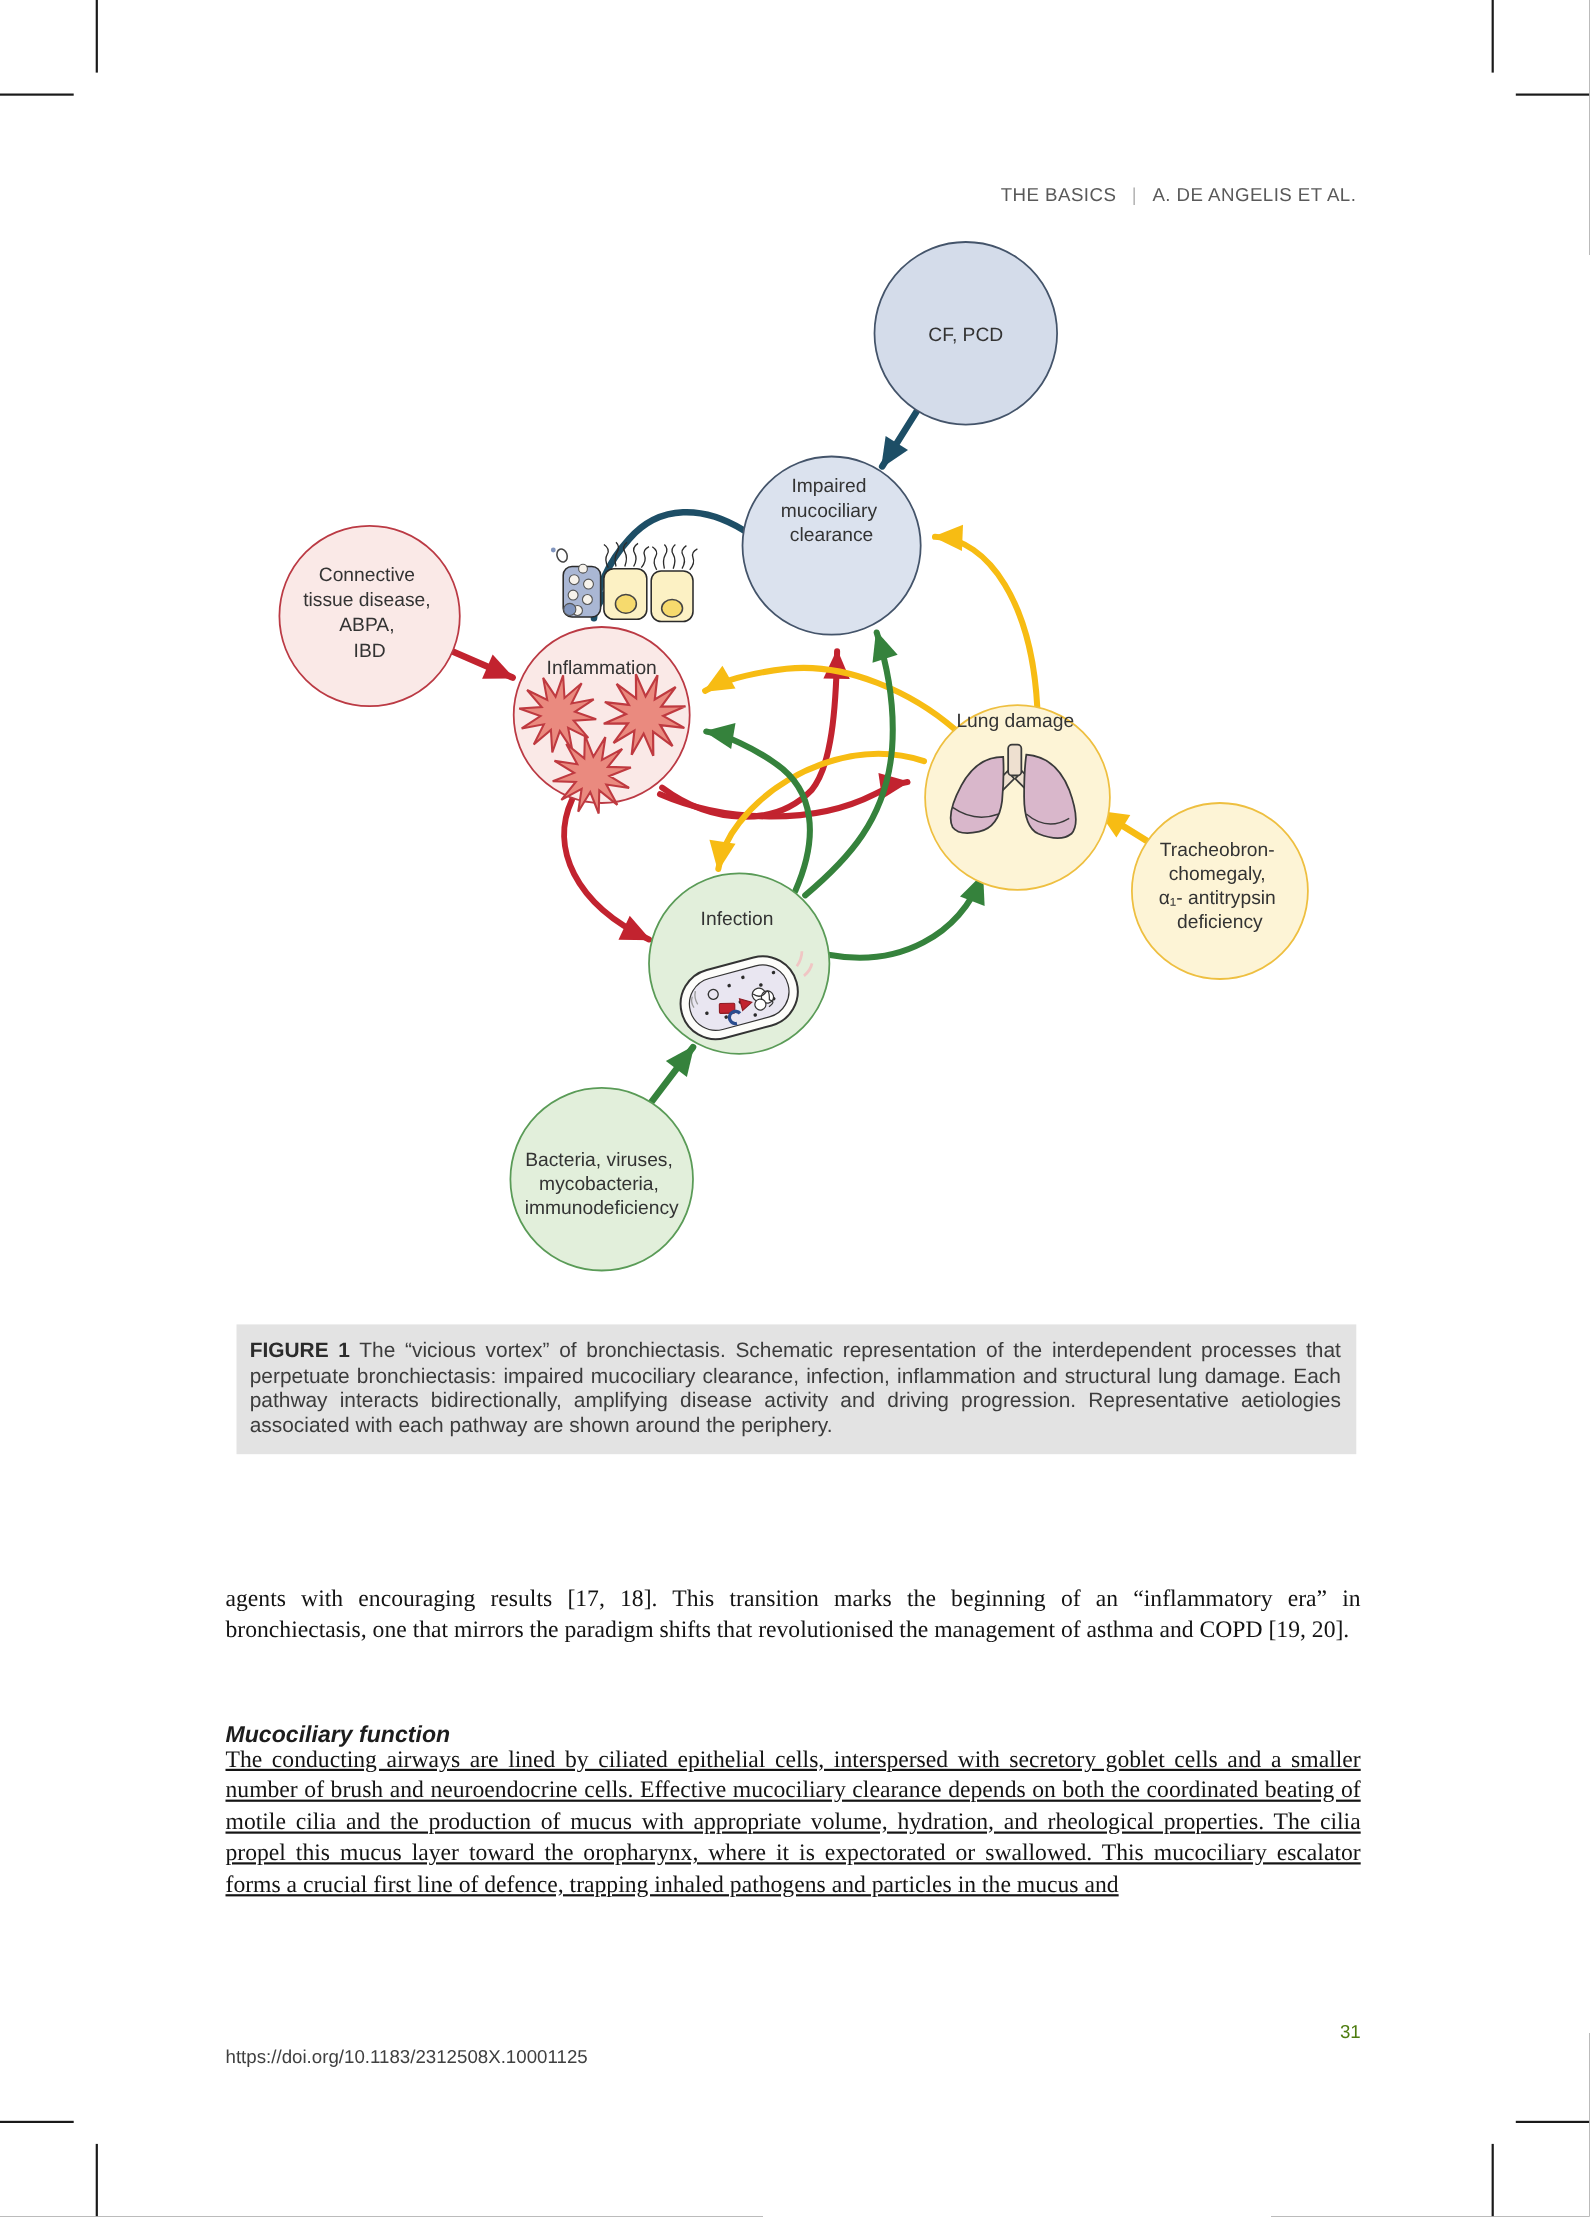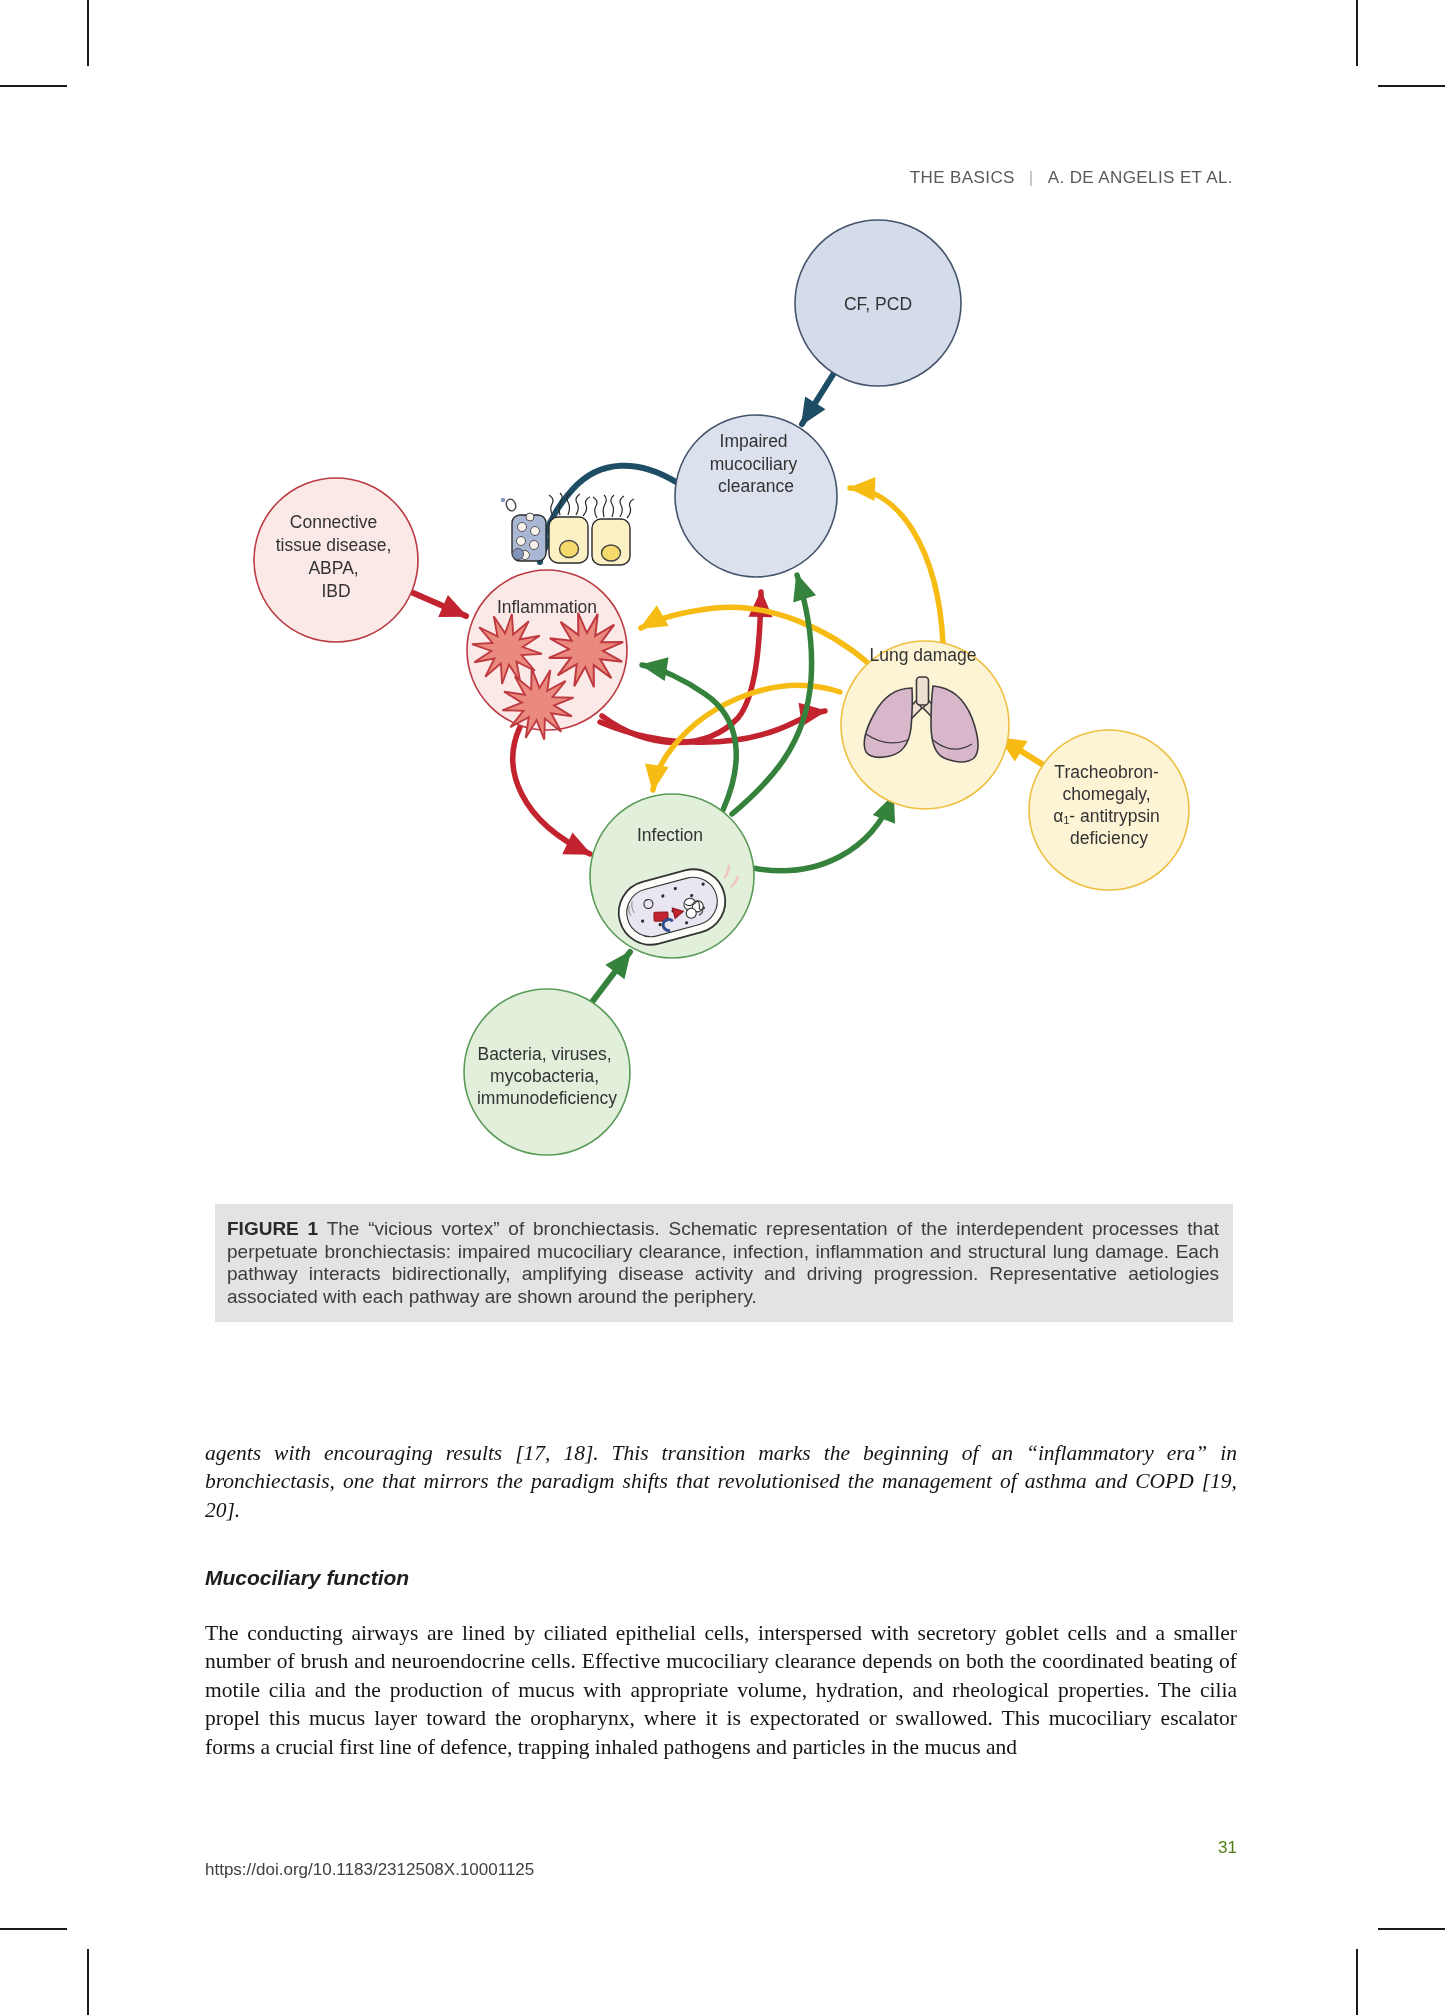--- a/index.html
+++ b/index.html
@@ -10,22 +10,22 @@
         letter-spacing:.4px;white-space:nowrap;}
   .running-header .sep{color:#b3b3b3;margin:0 14px;font-weight:300;}
   .fig-svg{position:absolute;left:200px;top:200px;}
   .fig-svg text{font-family:"Liberation Sans",sans-serif;font-size:17.5px;fill:#333;text-anchor:middle;}
   .caption-box{position:absolute;left:215px;top:1204px;width:1018px;box-sizing:border-box;
         background:#e3e3e3;padding:14px 14px 14px 12px;font-size:19px;line-height:22.5px;
         color:#3c3c3c;text-align:justify;}
   .caption-box b{color:#2b2b2b;}
   .bodytext{position:absolute;left:205px;width:1032px;font-family:"Liberation Serif",serif;
         font-size:21.5px;line-height:28.6px;color:#141414;text-align:justify;}
-  .p1{top:1417px;font-style:italic;}
-  .p2{top:1597px;}
+  .p1{top:1417px;}
+  .p2{top:1563px;text-decoration:underline;}
   .section-heading{position:absolute;left:205px;top:1566px;font-size:21px;font-weight:bold;
         font-style:italic;color:#1d1d1d;}
   .footer-doi{position:absolute;left:205px;top:1860px;font-size:17px;color:#404040;text-decoration:none;}
   .footer-page{position:absolute;top:1838px;right:208px;font-size:17px;color:#4d7c0f;}
 </style>
 </head>
 <body>
 
 <div class="page">
 

